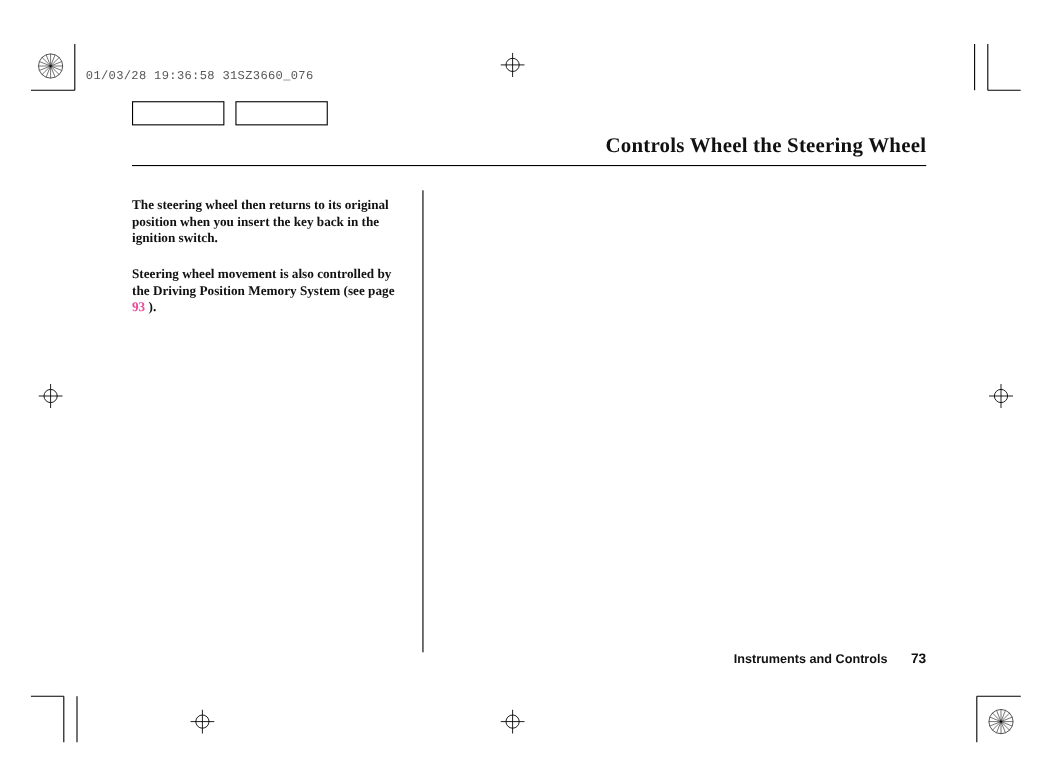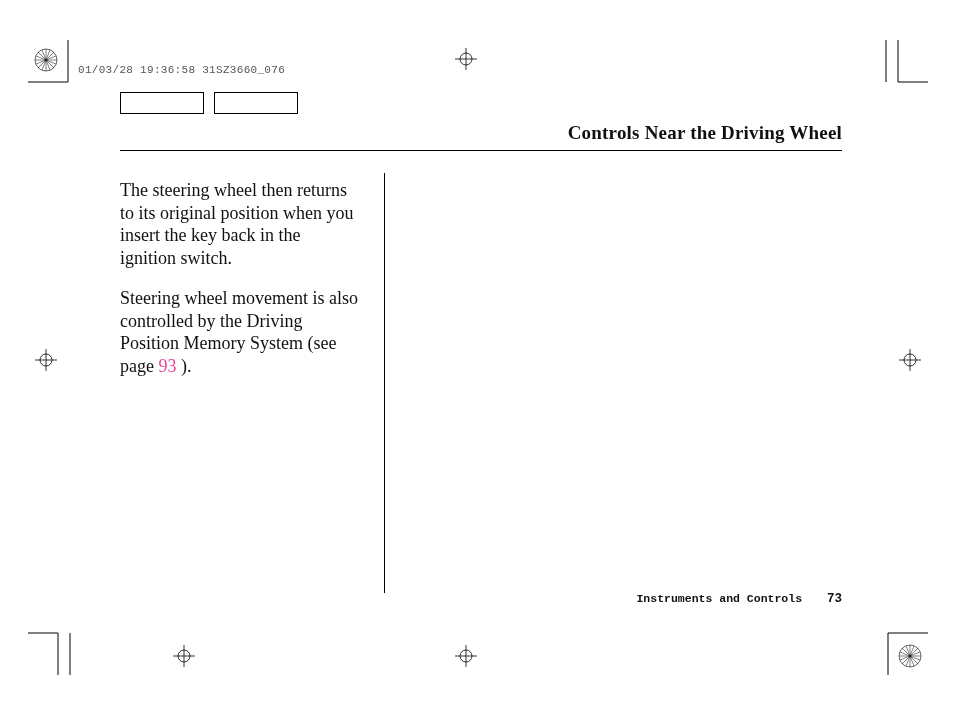--- a/index.html
+++ b/index.html
@@ -59,41 +59,42 @@
     border-bottom: 1px solid #000;
     margin-bottom: 28px;
     letter-spacing: 0.2px;
   }
   .columns {
     position: relative;
     height: 410px;
   }
   .column-text {
     width: 240px;
-    font-size: 18px;
+    font-size: 12px;
     line-height: 1.25;
     color: #111;
+    font-weight: bold;
   }
   .column-text p { margin-bottom: 18px; }
   .col-divider {
     position: absolute;
     top: -6px;
     left: 264px;
     width: 1px;
     height: 420px;
     background: #000;
   }
   .page-ref { color: #ec4899; }
   .footer {
     position: absolute;
     top: 592px;
     right: 112px;
     font-size: 11.5px;
     font-weight: bold;
-    font-family: Liberation Mono, monospace;
+    font-family: Liberation Sans, sans-serif;
     color: #111;
   }
   .footer .pgnum { margin-left: 18px; font-size: 12.5px; }
 </style>
 </head>
 <body>
 
 <div class="sphere-icon" style="top:47px; left:33px;">
   <svg viewBox="0 0 26 26">
       <circle cx="13" cy="13" r="11" fill="none" stroke="#000" stroke-width="0.6"></circle>
@@ -192,21 +193,21 @@
 </div>
 
 <div class="header-code">01/03/28 19:36:58 31SZ3660_076</div>
 
 <div class="top-boxes">
   <div class="top-box"></div>
   <div class="top-box"></div>
 </div>
 
 <div class="content-area">
-  <div class="page-title">Controls Near the Driving Wheel</div>
+  <div class="page-title">Controls Wheel the Steering Wheel</div>
   <div class="columns">
     <div class="column-text">
       <p>The steering wheel then returns to its original position when you insert the key back in the ignition switch.</p>
       <p>
         <span>Steering wheel movement is also controlled by the Driving Position Memory System (see page </span><span class="page-ref">93</span><span> ).</span>
       </p>
     </div>
     <div class="col-divider"></div>
   </div>
 </div>

